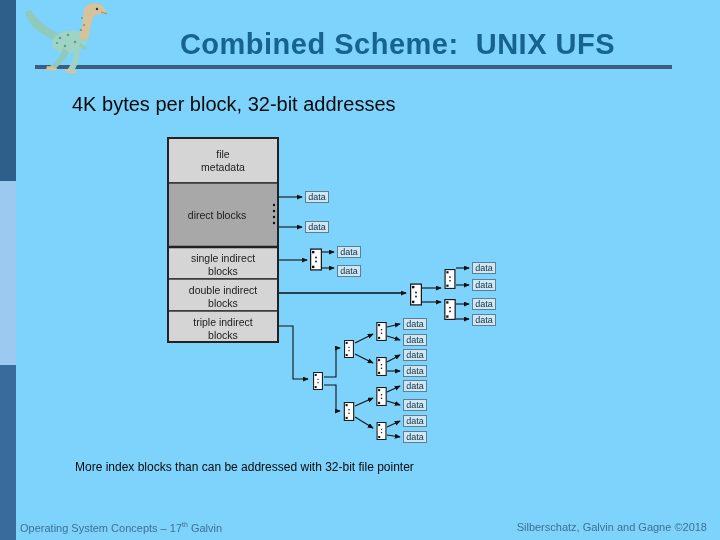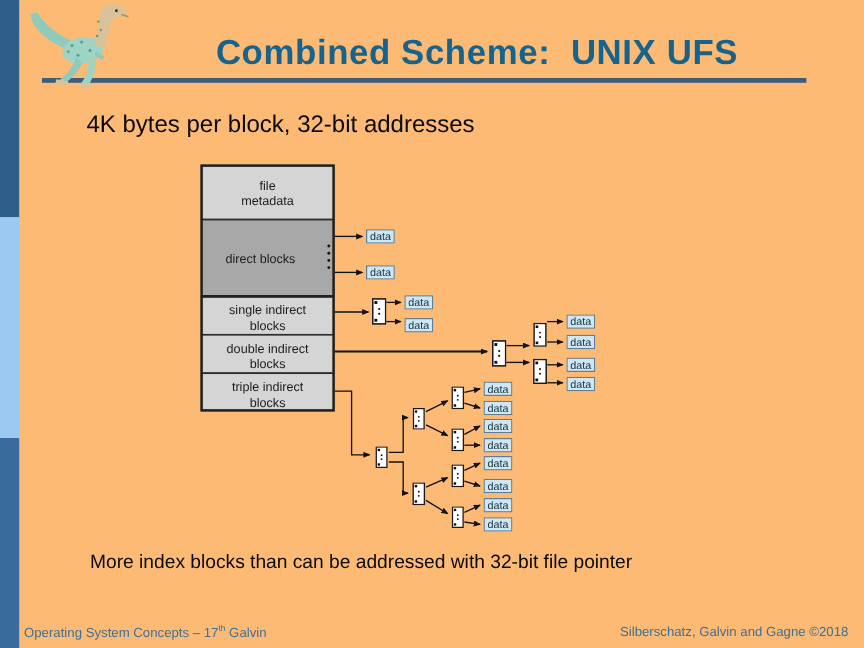--- a/index.html
+++ b/index.html
@@ -1,33 +1,33 @@
 <!DOCTYPE html>
 <html><head>
 <meta charset="utf-8">
 <style>
   html,body{margin:0;padding:0;background:#888;}
   #slide{
-    position:relative;width:720px;height:540px;background:#fdba74;
+    position:relative;width:720px;height:540px;background:#7dd3fc;
     overflow:hidden;font-family:"Liberation Sans",sans-serif;
   }
   .absolute{position:absolute;}
   
   #bar-top{left:0;top:0;width:16px;height:181px;background:#2e5f8a;}
   #bar-mid{left:0;top:181px;width:16px;height:184px;background:#9cc9f0;}
   #bar-bot{left:0;top:365px;width:16px;height:175px;background:#3a6b9d;}
   
   #title{
     left:110px;top:28px;width:575px;text-align:center;
     font-size:29px;font-weight:bold;color:#16638e;white-space:pre;
     letter-spacing:0.5px;
   }
   #title-rule{left:35px;top:65px;width:637px;height:4px;background:#3d5d7e;}
   #subtitle{left:72px;top:93px;font-size:20px;color:#0a0a0a;}
-  #note{left:75px;top:460px;font-size:16px;color:#0a0a0a;}
+  #note{left:75px;top:460px;font-size:12px;color:#0a0a0a;}
   
   .footer{top:521px;font-size:11px;color:#3e7095;}
   #footer-left{left:20px;}
   #footer-left sup{font-size:7px;vertical-align:super;}
   #footer-page{left:295px;width:120px;text-align:right;margin-top:34px;}
   #footer-right{right:13px;}
   
   #diagram{left:0;top:0;width:720px;height:540px;}
   #logo{left:22px;top:0px;width:92px;height:76px;}
   text{font-family:"Liberation Sans",sans-serif;}

